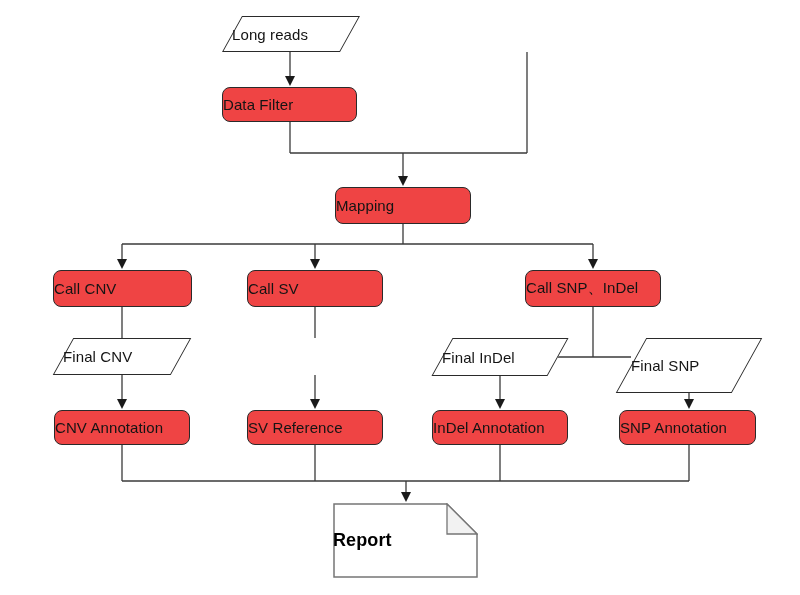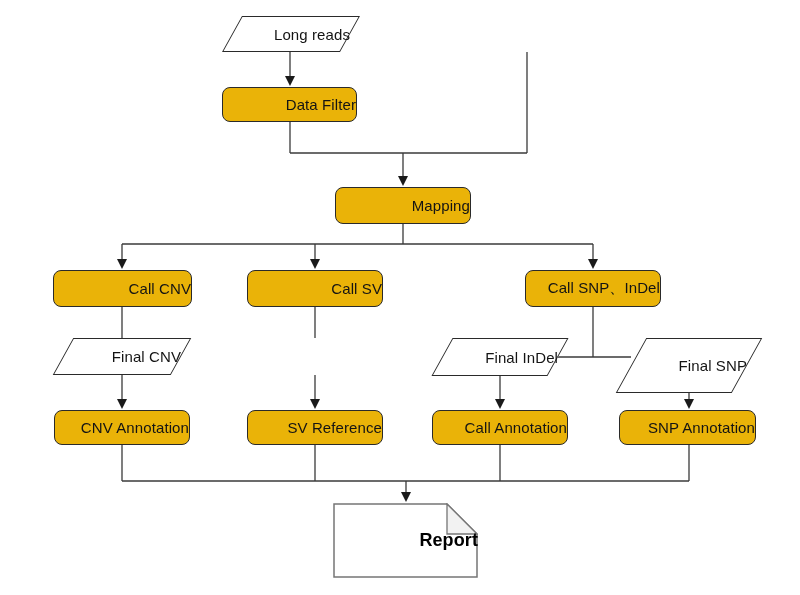--- a/index.html
+++ b/index.html
@@ -5,23 +5,23 @@
   html, body { margin: 0; padding: 0; background: #ffffff; }
   #canvas {
     position: relative;
     width: 800px;
     height: 595px;
     background: #ffffff;
     font-family: "Liberation Sans", "DejaVu Sans", sans-serif;
     overflow: hidden;
   }
   #wires { position: absolute; left: 0; top: 0; width: 800px; height: 595px; }
-  .node { position: absolute; display: flex; align-items: center; justify-content: flex-end; }
+  .node { position: absolute; display: flex; align-items: center; justify-content: flex-start; }
   .process {
-    background: #eab308;
+    background: #ef4444;
     border: 1.5px solid #2a2a2a;
     border-radius: 8px;
     box-sizing: border-box;
   }
   .pgram { background: transparent; }
   .pgram-shape {
     position: absolute; inset: 0;
     background: #ffffff;
     border: 1.5px solid #2a2a2a;
     box-sizing: border-box;
@@ -133,21 +133,21 @@
     <span class="label">Final SNP</span>
   </div>
 
   <div class="node process" style="left:54px;top:410px;width:136px;height:35px">
     <span class="label">CNV Annotation</span>
   </div>
   <div class="node process" style="left:247px;top:410px;width:136px;height:35px">
     <span class="label">SV Reference</span>
   </div>
   <div class="node process" style="left:432px;top:410px;width:136px;height:35px">
-    <span class="label">Call Annotation</span>
+    <span class="label">InDel Annotation</span>
   </div>
   <div class="node process" style="left:619px;top:410px;width:137px;height:35px">
     <span class="label">SNP Annotation</span>
   </div>
 
   <div class="node" style="left:333px;top:503px;width:145px;height:75px">
     <svg class="doc-svg" width="145" height="75" viewBox="0 0 145 75">
       <path d="M1 1 H114 L144 31 V74 H1 Z" fill="#ffffff" stroke="#757575" stroke-width="1.5"></path>
       <path d="M114 1 V31 H144 Z" fill="#f2f2f2" stroke="#757575" stroke-width="1.3"></path>
     </svg>

